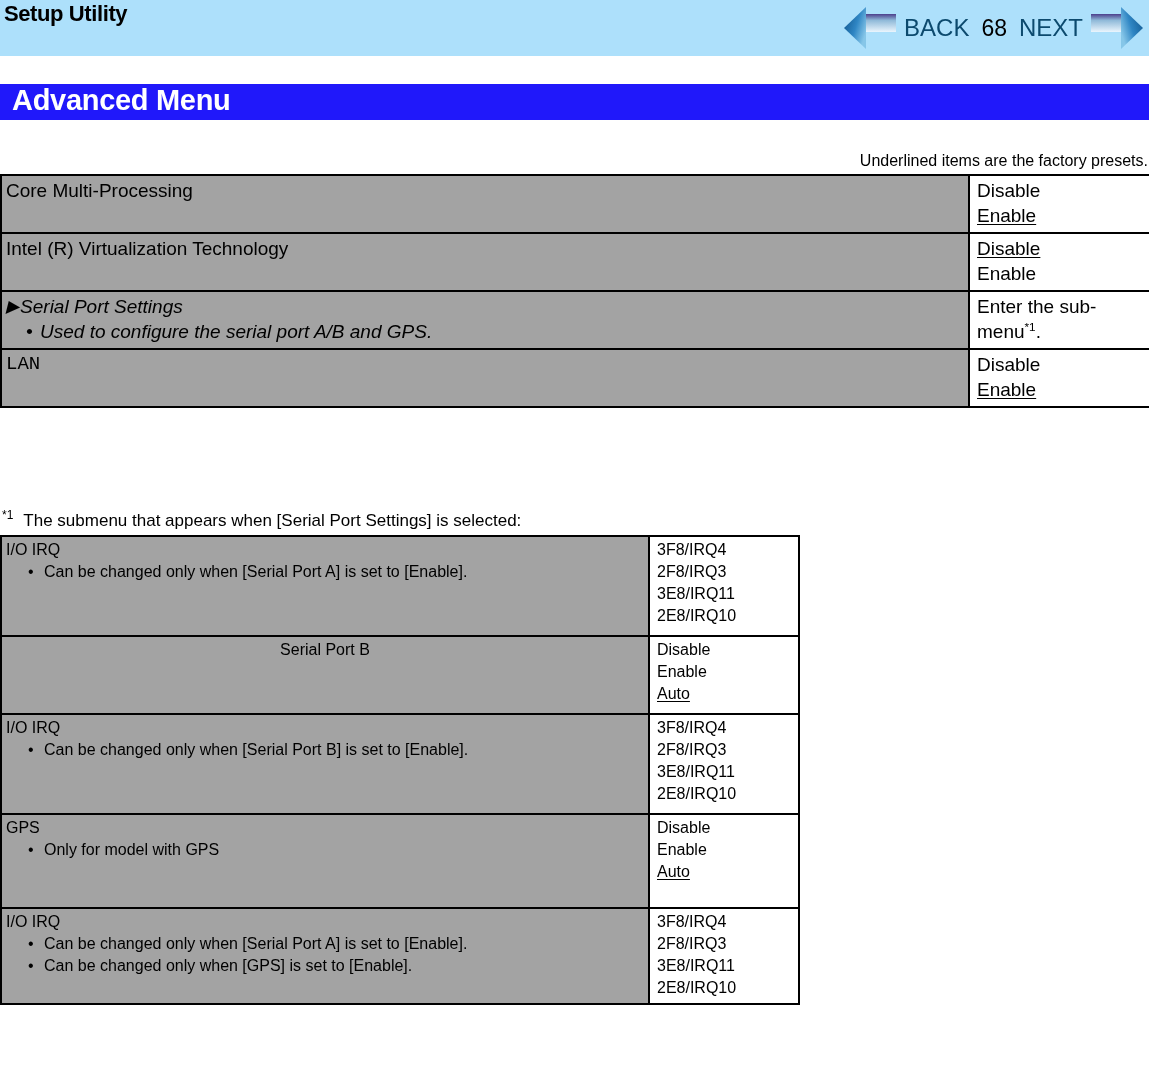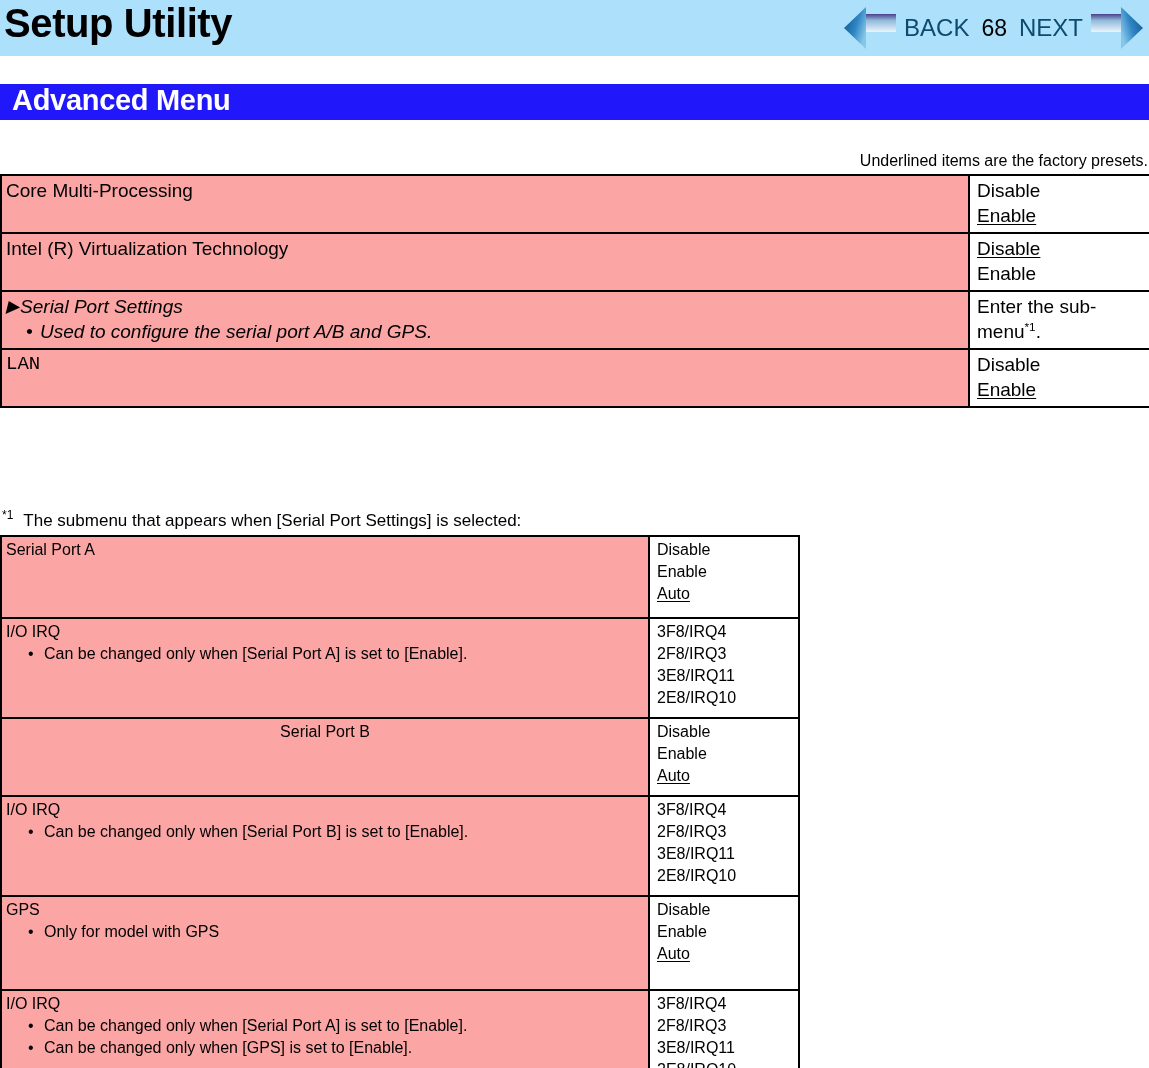--- a/index.html
+++ b/index.html
@@ -21,21 +21,21 @@
     position: absolute;
     left: 0; top: 0;
     width: 1149px; height: 56px;
     background: #ade0fb;
     display: flex;
     align-items: center;
   }
   .app-title {
     position: absolute;
     left: 4px; top: 1px;
-    font-size: 40px;
+    font-size: 22px;
     font-weight: bold;
     color: #000000;
     letter-spacing: -0.4px;
     white-space: nowrap;
   }
   .nav {
     position: absolute;
     right: 4px; top: 0;
     height: 56px;
     display: flex;
@@ -91,21 +91,21 @@
   
   table.spec {
     position: absolute;
     border-collapse: collapse;
     table-layout: fixed;
   }
   table.spec td {
     border: 2px solid #000000;
     vertical-align: top;
     padding: 2px 4px 4px 4px;
-    background: #fca5a5;
+    background: #a3a3a3;
     color: #000000;
   }
   table.spec td.opts {
     background: #ffffff;
     padding-left: 7px;
   }
 
   
   #table-advanced {
     left: 0; top: 174px;
@@ -270,30 +270,20 @@
       </tbody>
   </table>
 
   <div class="footnote">
     <span class="fn-mark">*1</span><span>The submenu that appears when [Serial Port Settings] is selected:</span>
   </div>
 
   <table class="spec" id="table-submenu">
     <tbody>
         <tr>
-          <td class="label" style="height: 82px;">
-            <div class="item-title">Serial Port A</div>
-          </td>
-          <td class="opts">
-            <span class="opt">Disable</span>
-            <span class="opt">Enable</span>
-            <span class="opt preset">Auto</span>
-          </td>
-        </tr>
-        <tr>
           <td class="label" style="height: 100px;">
             <div class="item-title">I/O IRQ</div>
             <ul class="sub-list">
               <li>Can be changed only when [Serial Port A] is set to [Enable].</li>
             </ul>
           </td>
           <td class="opts">
             <span class="opt">3F8/IRQ4</span>
             <span class="opt">2F8/IRQ3</span>
             <span class="opt">3E8/IRQ11</span>

